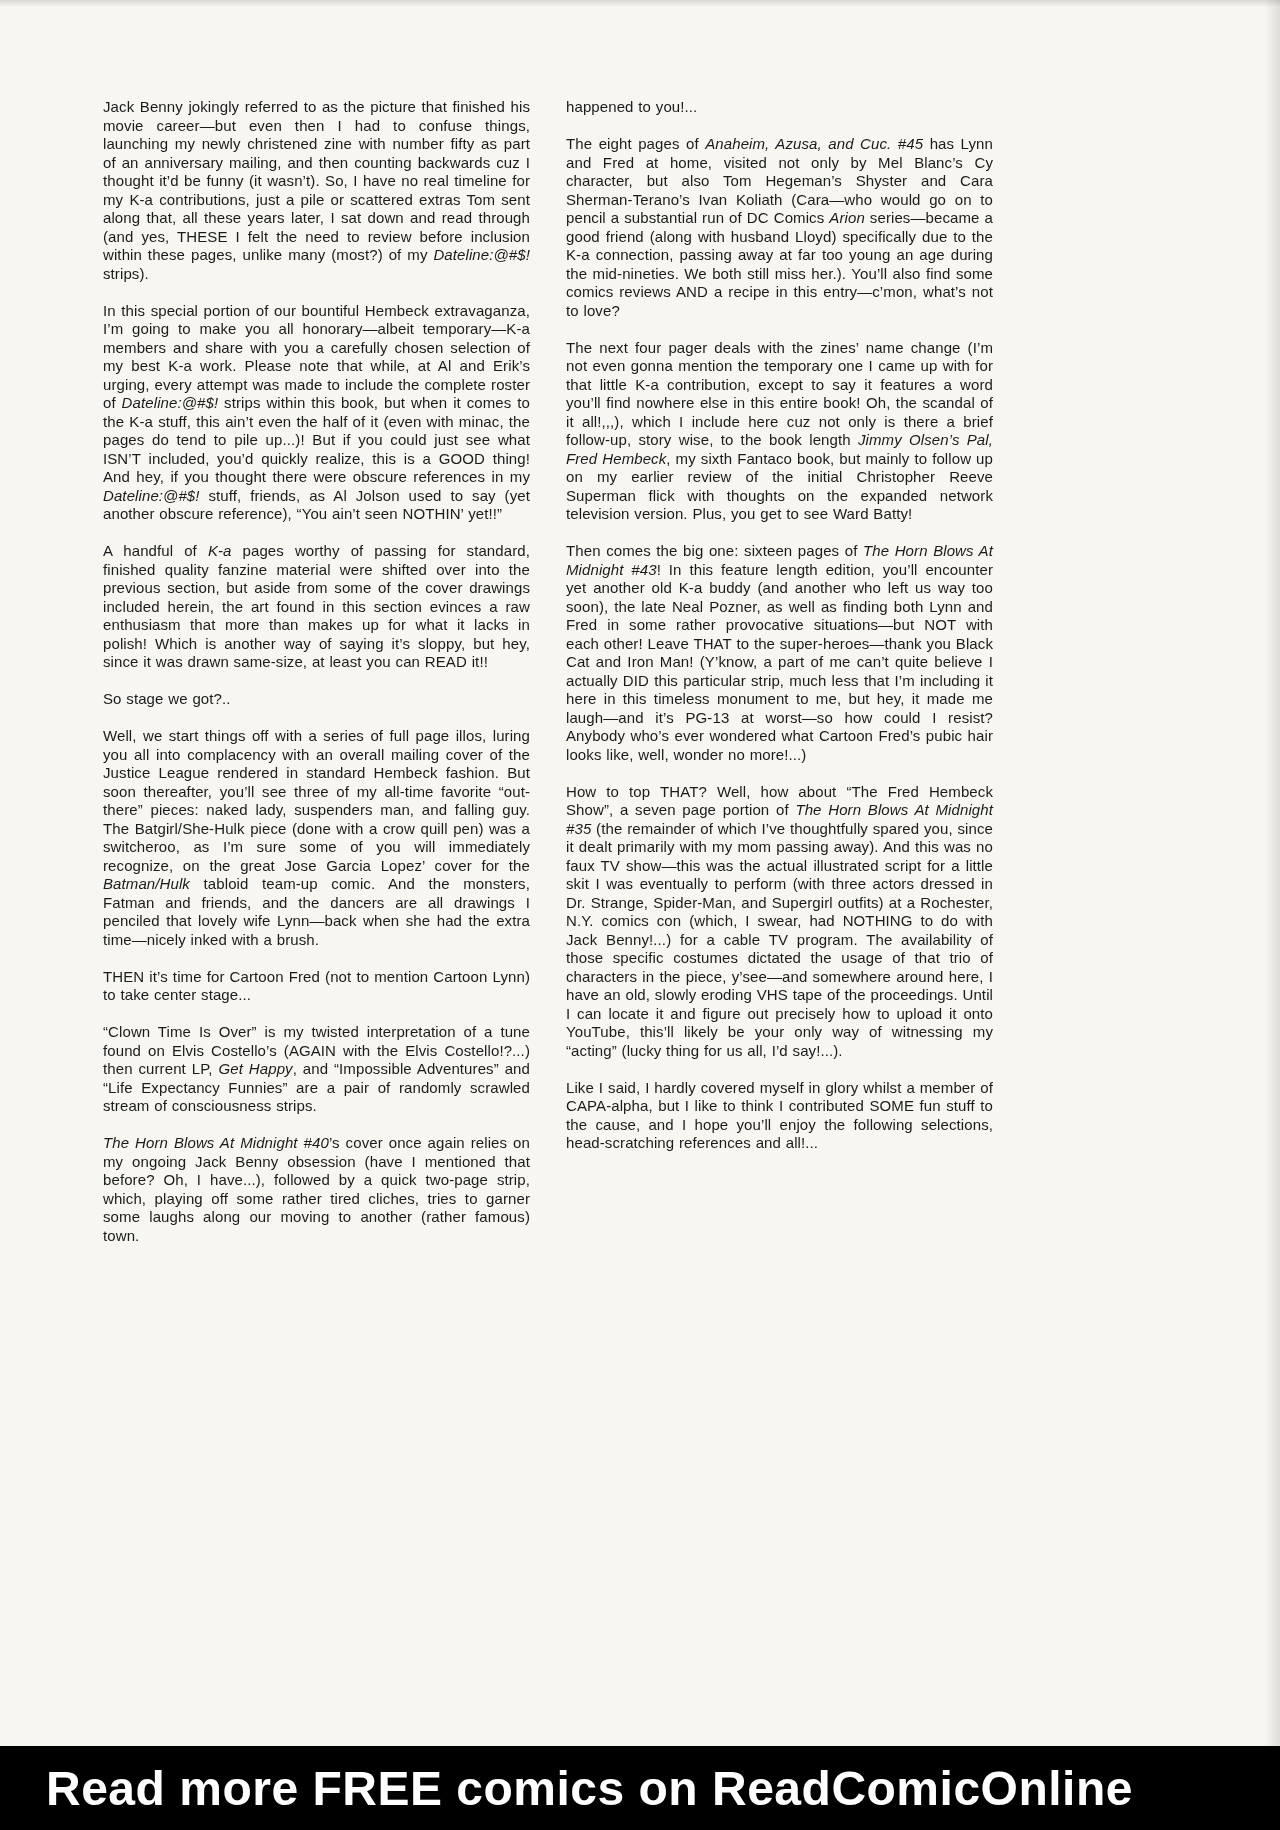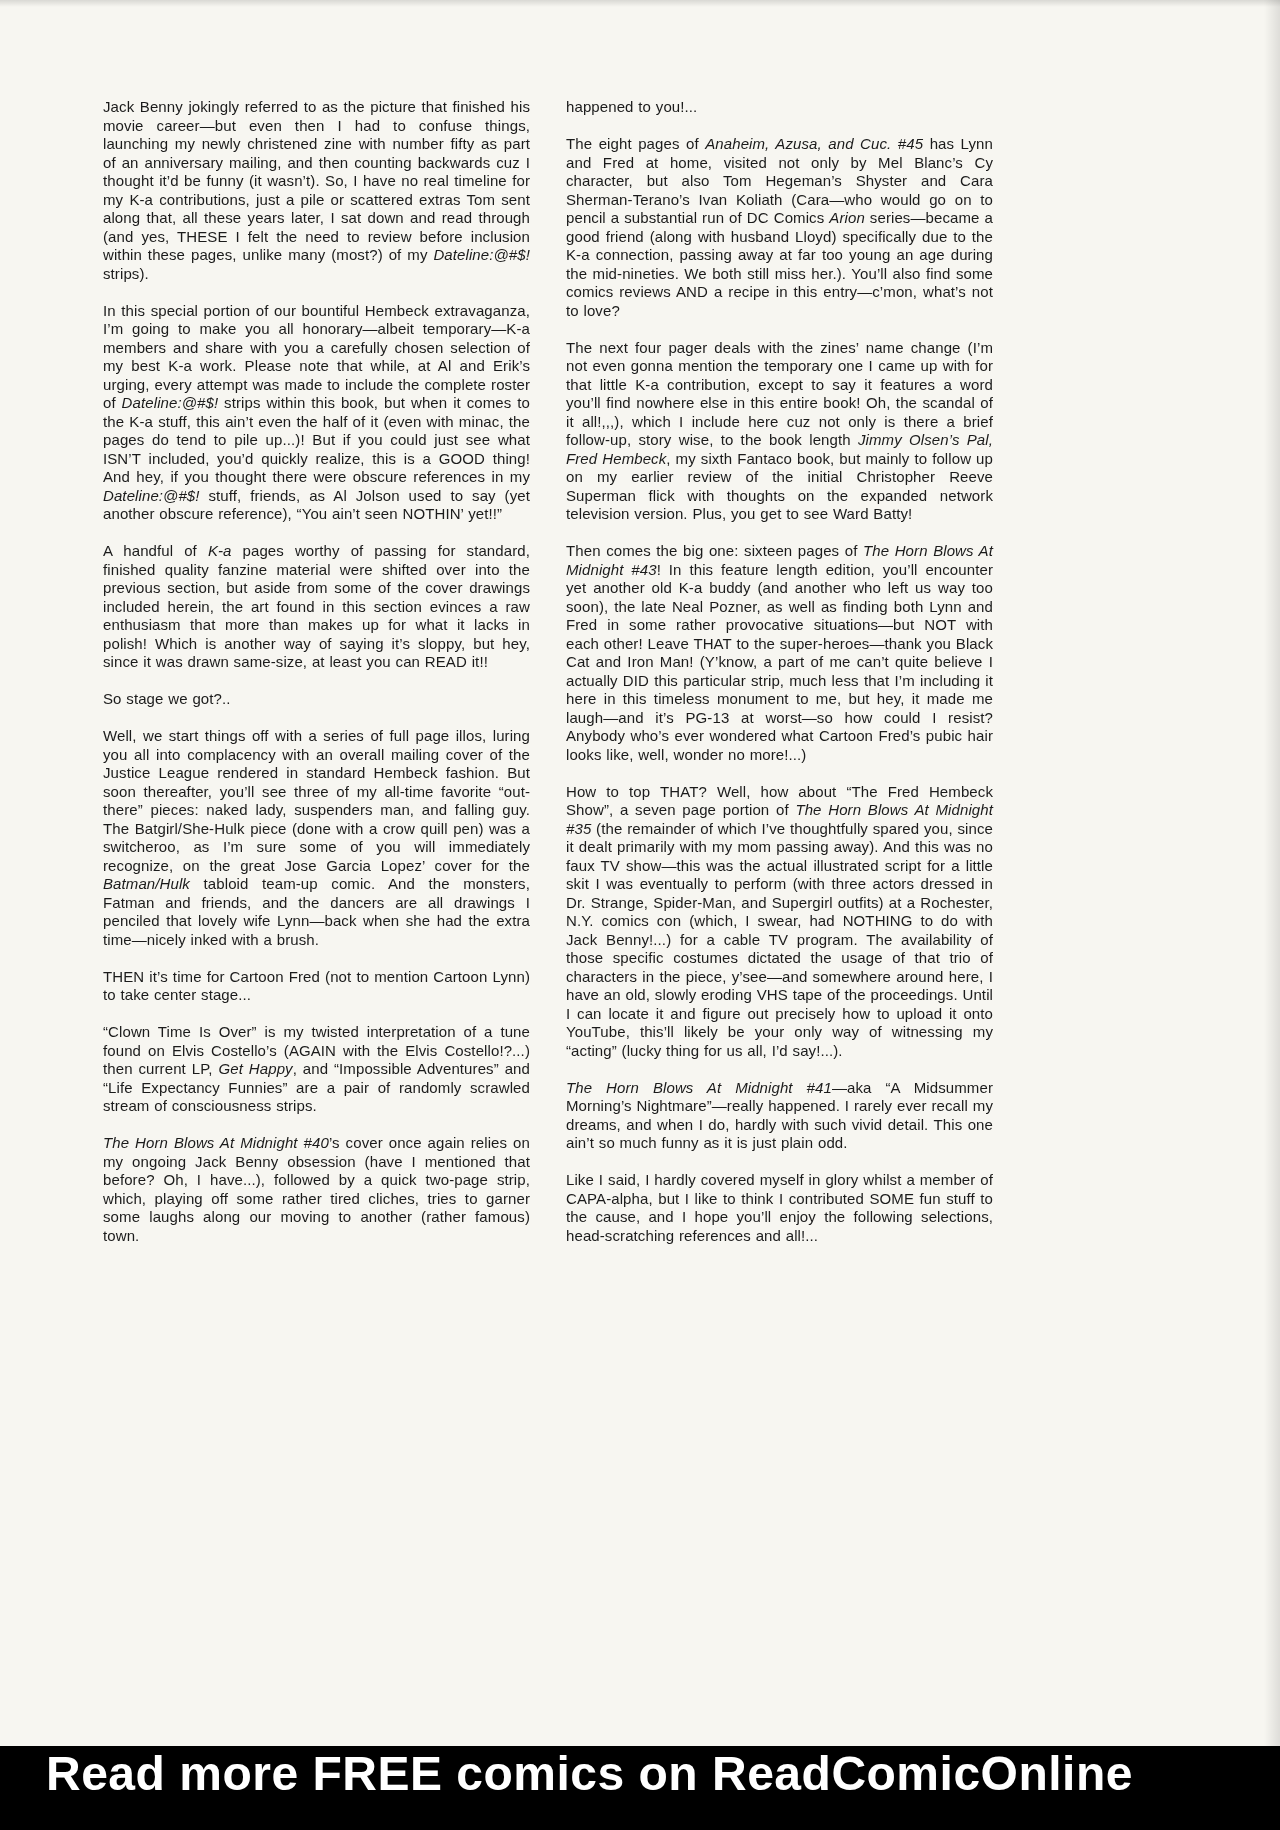--- a/index.html
+++ b/index.html
@@ -57,20 +57,21 @@
     font-style: italic;
   }
   .banner {
     position: absolute;
     left: 0;
     bottom: 0;
     width: 100%;
     height: 84px;
     background: #000000;
     display: flex;
+    align-items: center;
     justify-content: flex-start;
     padding-left: 46px;
     box-sizing: border-box;
   }
   .banner-text {
     color: #ffffff;
     font-size: 48px;
     font-weight: 700;
     letter-spacing: 0.5px;
     white-space: nowrap;
@@ -91,21 +92,20 @@
         <p><span>THEN it’s time for Cartoon Fred (not to mention Cartoon Lynn) to take center stage...</span></p>
         <p><span>“Clown Time Is Over” is my twisted interpretation of a tune found on Elvis Costello’s (AGAIN with the Elvis Costello!?...) then current LP, </span><span class="it">Get Happy</span><span>, and “Impossible Adventures” and “Life Expectancy Funnies” are a pair of randomly scrawled stream of consciousness strips.</span></p>
         <p><span class="it">The Horn Blows At Midnight #40</span><span>’s cover once again relies on my ongoing Jack Benny obsession (have I mentioned that before? Oh, I have...), followed by a quick two-page strip, which, playing off some rather tired cliches, tries to garner some laughs along our moving to another (rather famous) town.</span></p>
       </div>
     <div class="col">
         <p><span>happened to you!...</span></p>
         <p><span>The eight pages of </span><span class="it">Anaheim, Azusa, and Cuc. #45</span><span> has Lynn and Fred at home, visited not only by Mel Blanc’s Cy character, but also Tom Hegeman’s Shyster and Cara Sherman-Terano’s Ivan Koliath (Cara—who would go on to pencil a substantial run of DC Comics </span><span class="it">Arion</span><span> series—became a good friend (along with husband Lloyd) specifically due to the K-a connection, passing away at far too young an age during the mid-nineties. We both still miss her.). You’ll also find some comics reviews AND a recipe in this entry—c’mon, what’s not to love?</span></p>
         <p><span>The next four pager deals with the zines’ name change (I’m not even gonna mention the temporary one I came up with for that little K-a contribution, except to say it features a word you’ll find nowhere else in this entire book! Oh, the scandal of it all!,,,), which I include here cuz not only is there a brief follow-up, story wise, to the book length </span><span class="it">Jimmy Olsen’s Pal, Fred Hembeck</span><span>, my sixth Fantaco book, but mainly to follow up on my earlier review of the initial Christopher Reeve Superman flick with thoughts on the expanded network television version. Plus, you get to see Ward Batty!</span></p>
         <p><span>Then comes the big one: sixteen pages of </span><span class="it">The Horn Blows At Midnight #43</span><span>! In this feature length edition, you’ll encounter yet another old K-a buddy (and another who left us way too soon), the late Neal Pozner, as well as finding both Lynn and Fred in some rather provocative situations—but NOT with each other! Leave THAT to the super-heroes—thank you Black Cat and Iron Man! (Y’know, a part of me can’t quite believe I actually DID this particular strip, much less that I’m including it here in this timeless monument to me, but hey, it made me laugh—and it’s PG-13 at worst—so how could I resist? Anybody who’s ever wondered what Cartoon Fred’s pubic hair looks like, well, wonder no more!...)</span></p>
         <p><span>How to top THAT? Well, how about “The Fred Hembeck Show”, a seven page portion of </span><span class="it">The Horn Blows At Midnight #35</span><span> (the remainder of which I’ve thoughtfully spared you, since it dealt primarily with my mom passing away). And this was no faux TV show—this was the actual illustrated script for a little skit I was eventually to perform (with three actors dressed in Dr. Strange, Spider-Man, and Supergirl outfits) at a Rochester, N.Y. comics con (which, I swear, had NOTHING to do with Jack Benny!...) for a cable TV program. The availability of those specific costumes dictated the usage of that trio of characters in the piece, y’see—and somewhere around here, I have an old, slowly eroding VHS tape of the proceedings. Until I can locate it and figure out precisely how to upload it onto YouTube, this’ll likely be your only way of witnessing my “acting” (lucky thing for us all, I’d say!...).</span></p>
-        <p><span class="it">The Horn Blows At Midnight #41</span><span>—aka “A Midsummer Morning’s Nightmare”—really happened. I rarely ever recall my dreams, and when I do, hardly with such vivid detail. This one ain’t so much funny as it is just plain odd.</span></p>
         <p><span>Like I said, I hardly covered myself in glory whilst a member of CAPA-alpha, but I like to think I contributed SOME fun stuff to the cause, and I hope you’ll enjoy the following selections, head-scratching references and all!...</span></p>
       </div>
   </div>
 
   <div class="banner">
     <span class="banner-text">Read more FREE comics on ReadComicOnline</span>
   </div>
 
 </div>
 

